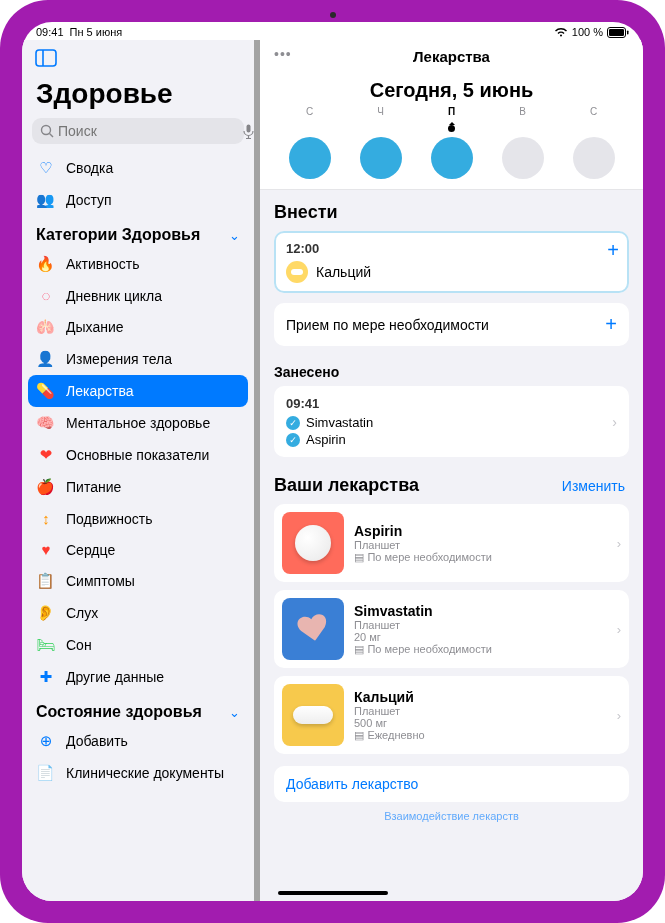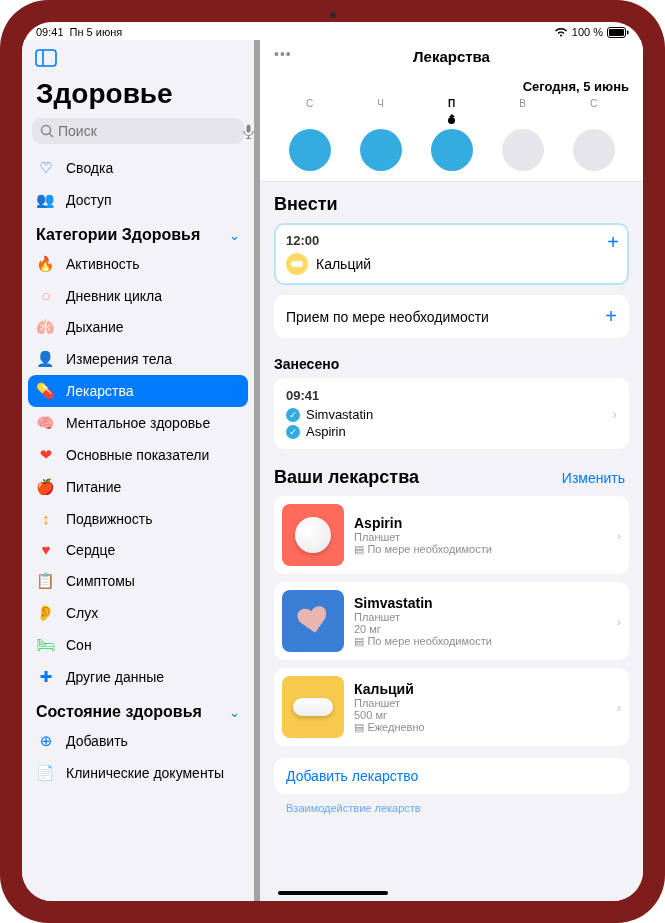--- a/index.html
+++ b/index.html
@@ -1,17 +1,17 @@
 <!DOCTYPE html>
 <html><head>
 <meta charset="utf-8">
 <style>
 * { margin: 0; padding: 0; box-sizing: border-box; font-family: -apple-system, BlinkMacSystemFont, "Segoe UI", Helvetica, Arial, sans-serif; }
 body { background: #fff; display: flex; justify-content: center; }
-.device { width: 665px; height: 923px; background: #7f1d1d; border-radius: 48px; padding: 22px; position: relative; }
+.device { width: 665px; height: 923px; background: #a21caf; border-radius: 48px; padding: 22px; position: relative; }
 .screen { width: 100%; height: 100%; background: #fff; border-radius: 30px; overflow: hidden; display: flex; flex-direction: column; }
 .notch-dot { position: absolute; top: 12px; left: 50%; transform: translateX(-50%); width: 6px; height: 6px; background: #2a2a2a; border-radius: 50%; }
 
 .status-bar { display: flex; justify-content: space-between; align-items: center; padding: 4px 14px 2px; font-size: 11px; font-weight: 500; color: #000; }
 .status-left { display: flex; gap: 6px; align-items: center; }
 .status-right { display: flex; gap: 4px; align-items: center; }
 .wifi-icon, .battery-icon { display: inline-flex; }
 .battery-text { font-size: 11px; }
 
 .app-body { flex: 1; display: flex; overflow: hidden; }
@@ -33,21 +33,21 @@
 
 .section-header { display: flex; justify-content: space-between; align-items: center; padding: 10px 14px 4px; }
 .section-title { font-size: 16px; font-weight: 700; }
 .chevron { color: #007aff; font-size: 13px; }
 
 
 .main { flex: 1; background: #f2f2f7; display: flex; flex-direction: column; overflow-y: auto; }
 .main-head { background: #fff; border-bottom: 1px solid #e5e5e8; padding: 6px 14px 10px; }
 .dots-btn { color: #8e8e93; font-size: 14px; letter-spacing: 1px; }
 .main-title { text-align: center; font-size: 15px; font-weight: 600; margin-top: -14px; }
-.date-line { text-align: right; font-size: 13px; font-weight: 600; margin: 14px 0 4px; }
+.date-line { text-align: center; font-size: 20px; font-weight: 600; margin: 14px 0 4px; }
 .week-row { display: flex; justify-content: space-around; position: relative; }
 .week-day { text-align: center; flex: 1; }
 .week-letter { font-size: 10px; color: #8e8e93; margin-bottom: 6px; }
 .day-dot { width: 42px; height: 42px; border-radius: 50%; margin: 0 auto; }
 .day-dot.filled { background: #34ace0; }
 .day-dot.empty { background: #e5e5ea; }
 .day-marker { width: 11px; height: 11px; background: #000; border-radius: 50%; margin: 0 auto 3px; border: 2px solid #fff; position: relative; }
 .day-marker::before { content:''; position:absolute; bottom:100%; left:50%; transform:translateX(-50%); border:3px solid transparent; border-bottom-color:#000; }
 .week-day.today .week-letter { color: #000; font-weight:600; }
 
@@ -80,21 +80,21 @@
 .med-info { flex: 1; }
 .med-name { font-size: 14px; font-weight: 600; }
 .med-sub { font-size: 11px; color: #8e8e93; }
 .med-sched { font-size: 11px; color: #8e8e93; display: flex; align-items: center; gap: 3px; }
 .med-chevron { color: #c7c7cc; font-size: 13px; }
 
 .add-med-btn { background: #fff; margin: 4px 14px 8px; border-radius: 10px; padding: 10px 12px; color: #007aff; font-size: 14px; font-weight: 500; }
 
 .home-bar { position: absolute; bottom: 28px; left: 50%; transform: translateX(-50%); width: 110px; height: 4px; background: #000; border-radius: 2px; }
 
-.pale-cut { font-size: 11px; color: #007aff; text-align: left; padding: 0 26px; opacity: .6; }
+.pale-cut { font-size: 11px; color: #007aff; text-align: center; padding: 0 26px; opacity: .6; }
 </style>
 </head>
 <body>
 
 <div class="device">
   <div class="notch-dot"></div>
   <div class="screen">
 
     <div class="status-bar">
       <div class="status-left">

